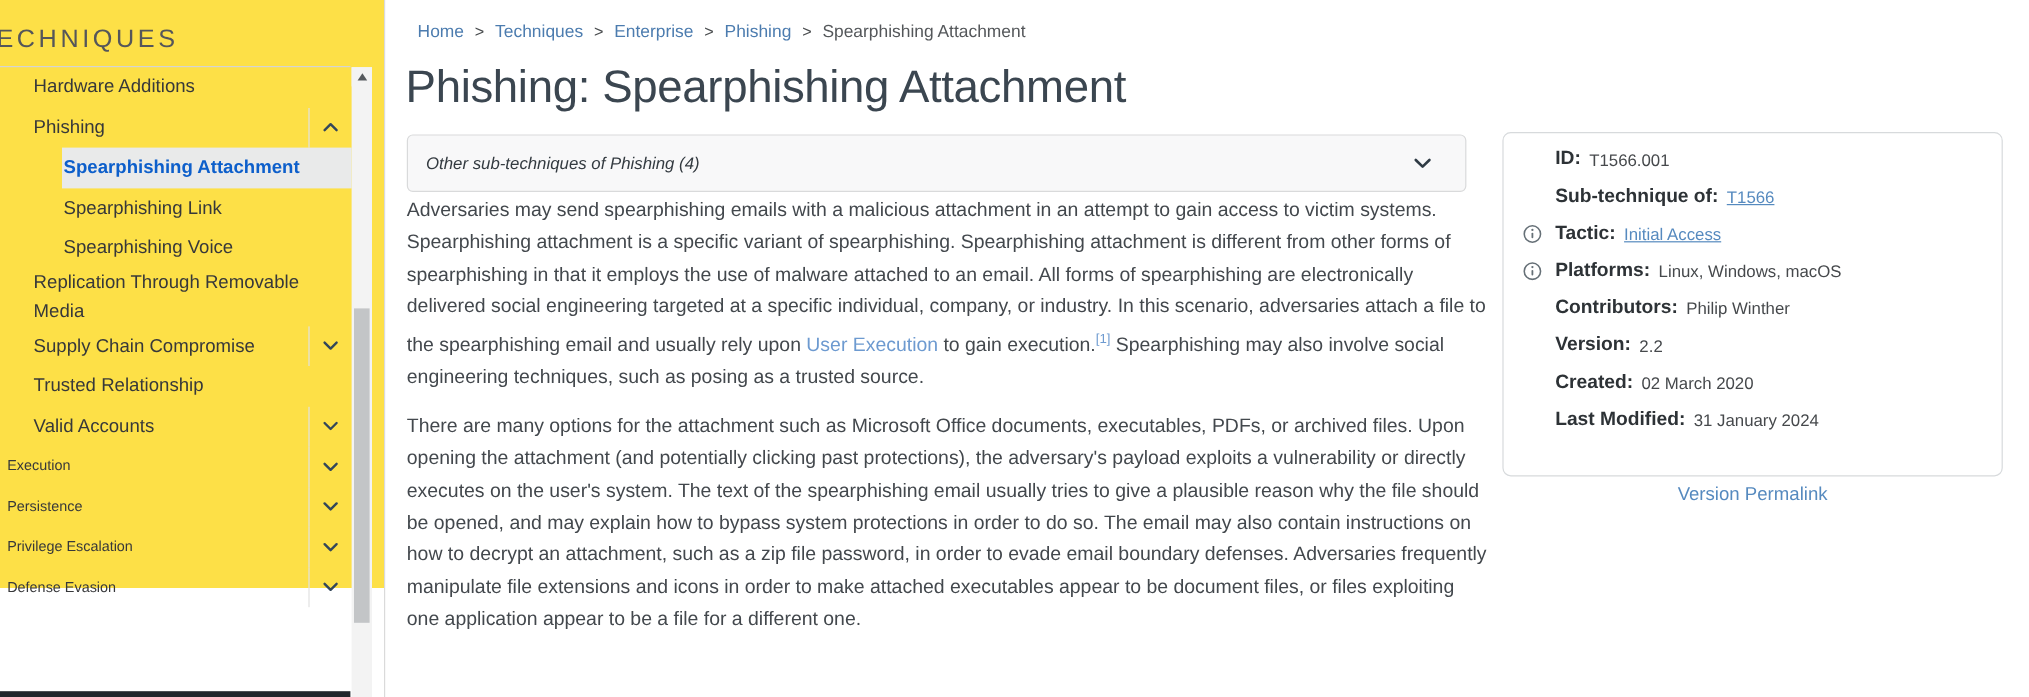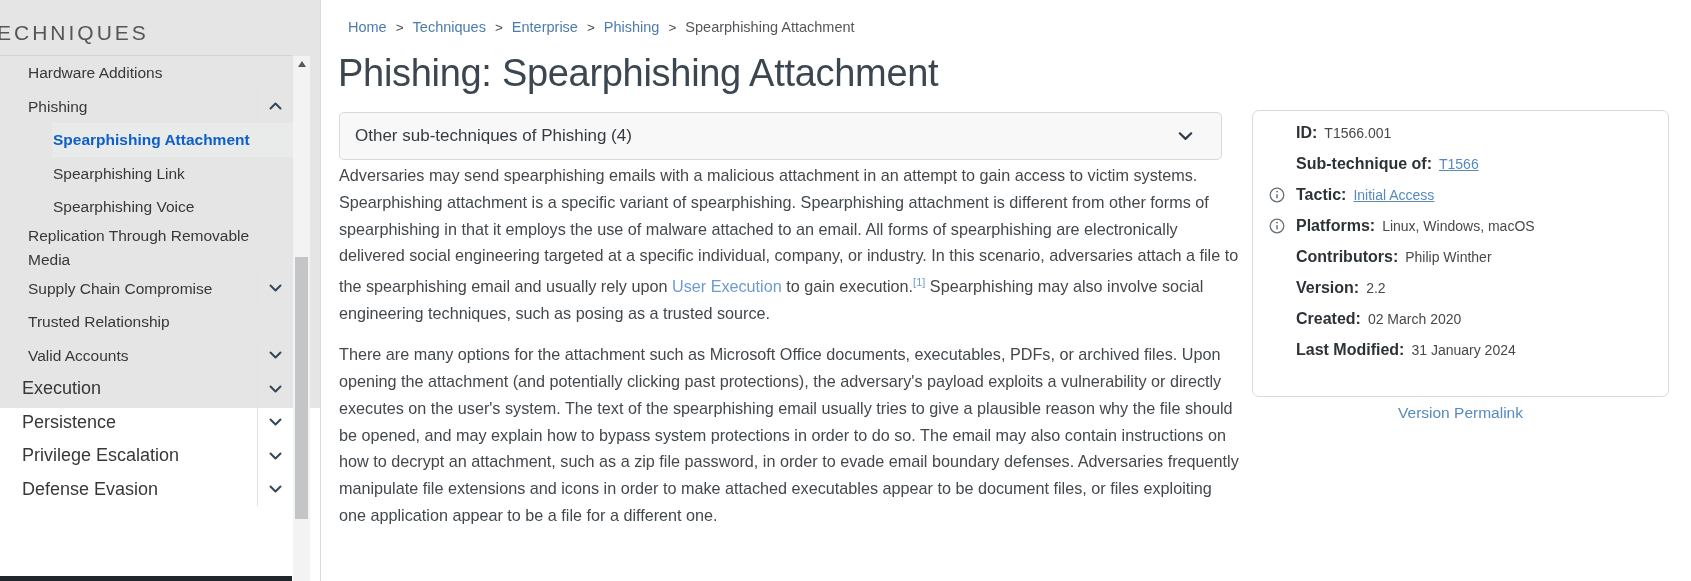--- a/index.html
+++ b/index.html
@@ -11,29 +11,29 @@
     --text-dark:#3b4650;
     --chev:#33475a;
     --border-light:#d7dadc;
   }
   *{margin:0;padding:0;box-sizing:border-box;}
   html,body{width:1691px;height:581px;overflow:hidden;background:#ffffff;
     font-family:"Liberation Sans","DejaVu Sans",sans-serif;}
   .stage{position:absolute;left:0;top:0;width:1691px;height:581px;}
 
   
-  .sidebar{position:absolute;left:0;top:0;width:320px;height:408px;background:#e5e5e5;}
+  .sidebar{position:absolute;left:0;top:0;width:320px;height:490px;background:#fde047;}
   .sidebar-heading{position:absolute;left:-3px;top:21px;font-size:21px;letter-spacing:3px;
     color:#55565a;white-space:nowrap;}
   .sidebar-divider{position:absolute;left:0;top:55px;width:292px;height:1px;background:#d4d4d4;}
   .nav{position:absolute;left:0;top:56px;width:293px;}
   .nav-row{position:relative;display:flex;align-items:center;height:33.5px;width:293px;
     font-size:15.5px;color:#37383a;cursor:pointer;}
   .nav-row .nav-label{flex:1;line-height:19px;}
-  .lvl1 .nav-label{padding-left:22px;font-size:18px;}
+  .lvl1 .nav-label{padding-left:6px;font-size:12px;}
   .lvl2 .nav-label{padding-left:28px;}
   .lvl3 .nav-label{padding-left:53px;}
   .nav-row.two-line{height:48px;justify-content:center;}
   .nav-row.two-line .nav-label{line-height:24px;padding-right:30px;}
   .nav-row.selected{background:linear-gradient(to right,transparent 52px,#e9eaea 52px);}
   .nav-row.selected .nav-label{color:var(--selected-blue);font-weight:700;}
   .chev-cell{width:36px;align-self:stretch;display:flex;align-items:center;justify-content:center;
     border-left:1px solid #e2e2e2;}
   .chev-up{transform:rotate(180deg);}
 
@@ -50,21 +50,21 @@
 
   
   .breadcrumb{position:absolute;left:348px;top:19px;font-size:14.5px;color:#54575a;white-space:nowrap;}
   .breadcrumb a{color:var(--link-muted);text-decoration:none;}
   .breadcrumb .sep{color:#494c4e;margin:0 9px;font-size:13.5px;}
   .page-title{position:absolute;left:338px;top:52px;font-size:38px;font-weight:300;
     color:var(--text-dark);letter-spacing:-0.3px;white-space:nowrap;}
 
   .dropdown{position:absolute;left:339px;top:112px;width:883px;height:48px;background:#f8f8f9;
     border:1px solid #d9dadb;border-radius:5px;display:flex;align-items:center;cursor:pointer;}
-  .dropdown-label{padding-left:15px;font-size:17px;color:#343b41;}
+  .dropdown-label{padding-left:15px;font-size:14px;color:#343b41;font-style:italic;}
   .dropdown-chev{position:absolute;right:28px;top:50%;transform:translateY(-50%);}
 
   .desc{position:absolute;left:339px;top:162px;width:900px;font-size:16.2px;line-height:26.8px;
     color:var(--text-body);}
   .desc p + p{margin-top:14px;}
   .desc a{color:var(--link-body);text-decoration:none;}
   .desc sup a{font-size:11px;color:var(--link-body);}
 
   
   .info-card{position:absolute;left:1252px;top:110px;width:417px;height:287px;background:#fff;

